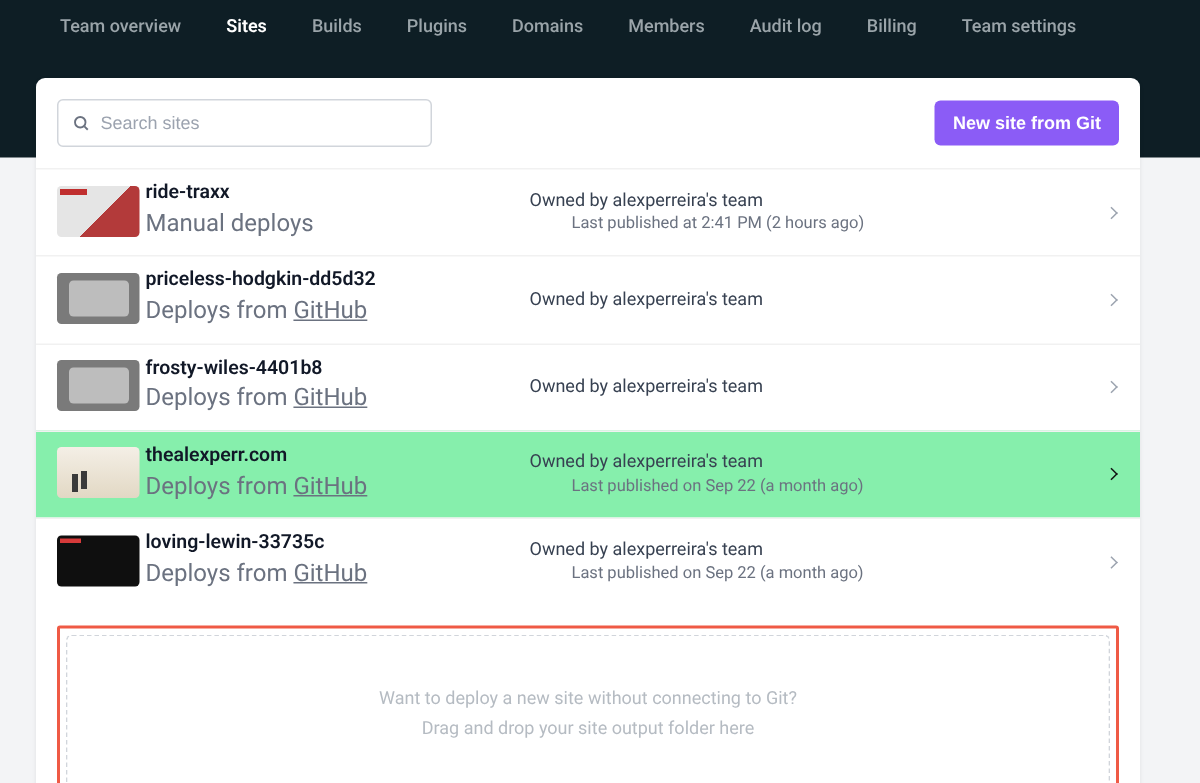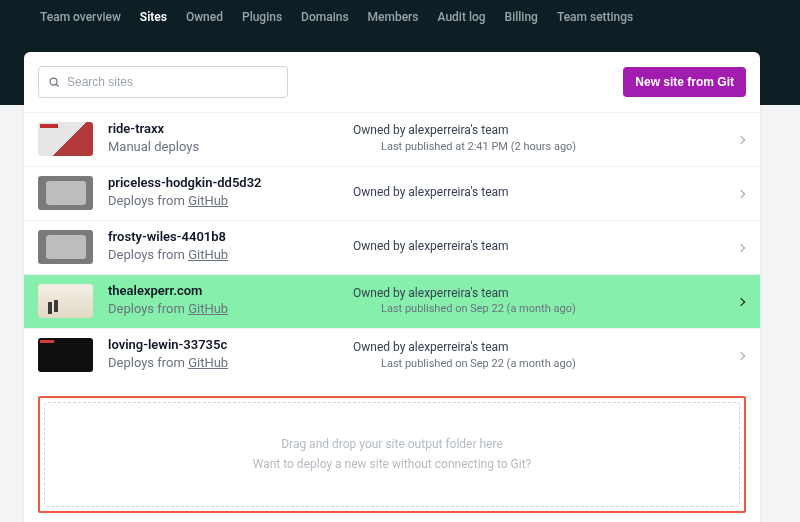--- a/index.html
+++ b/index.html
@@ -10,21 +10,21 @@
     height: 522px;
     overflow: hidden;
   }
   .topnav {
     background: #0e1e25;
     height: 105px;
     padding: 10px 20px 0 20px;
   }
   .nav-items {
     display: flex;
-    gap: 19px;
+    gap: 30px;
     margin-left: 20px;
   }
   .nav-item {
     color: #9aa4a9;
     font-size: 12px;
     font-weight: 500;
     cursor: pointer;
     padding-bottom: 6px;
   }
   .nav-item.active {
@@ -66,21 +66,21 @@
     height: 32px;
     border: 1px solid #d1d5db;
     border-radius: 4px;
     padding: 0 10px 0 28px;
     font-size: 12px;
     color: #374151;
     outline: none;
   }
   .search-input::placeholder { color: #9ca3af; }
   .new-site-btn {
-    background: #a21caf;
+    background: #8b5cf6;
     color: #fff;
     border: none;
     border-radius: 4px;
     padding: 8px 12px;
     font-size: 12px;
     font-weight: 600;
     cursor: pointer;
   }
   .site-list { }
   .site-row {
@@ -95,33 +95,33 @@
   .thumb {
     width: 55px;
     height: 34px;
     border-radius: 3px;
     flex-shrink: 0;
     background: #888;
     overflow: hidden;
   }
   .site-main {
     flex: 0 0 260px;
-    padding-left: 15px;
+    padding-left: 4px;
   }
   .site-meta {
     flex: 1;
   }
   .site-name {
     font-size: 13px;
     font-weight: 600;
     color: #111827;
     line-height: 1.3;
   }
   .site-sub {
-    font-size: 13px;
+    font-size: 16px;
     color: #6b7280;
     line-height: 1.4;
   }
   .site-sub .link { text-decoration: underline; cursor: pointer; }
   .site-owner {
     font-size: 12px;
     color: #374151;
     line-height: 1.4;
   }
   .site-published {
@@ -189,21 +189,21 @@
     content:""; position:absolute; top:2px; left:2px; width:14px; height:3px; background:#d63a3a;
   }
 </style>
 </head>
 <body>
 
 <div class="topnav">
   <div class="nav-items">
     <div class="nav-item">Team overview</div>
     <div class="nav-item active">Sites</div>
-    <div class="nav-item">Owned</div>
+    <div class="nav-item">Builds</div>
     <div class="nav-item">Plugins</div>
     <div class="nav-item">Domains</div>
     <div class="nav-item">Members</div>
     <div class="nav-item">Audit log</div>
     <div class="nav-item">Billing</div>
     <div class="nav-item">Team settings</div>
   </div>
 </div>
 
 <div class="panel">
@@ -284,17 +284,17 @@
         <div class="site-owner">Owned by alexperreira's team</div>
         <div class="site-published">Last published on Sep 22 (a month ago)</div>
       </div>
       <div class="chevron"></div>
     </div>
 
   </div>
 
   <div class="dropzone">
     <div class="dropzone-inner">
+      <div class="dropzone-text">Want to deploy a new site without connecting to Git?</div>
       <div class="dropzone-text">Drag and drop your site output folder here</div>
-      <div class="dropzone-text">Want to deploy a new site without connecting to Git?</div>
     </div>
   </div>
 </div>
 
 </body></html>

